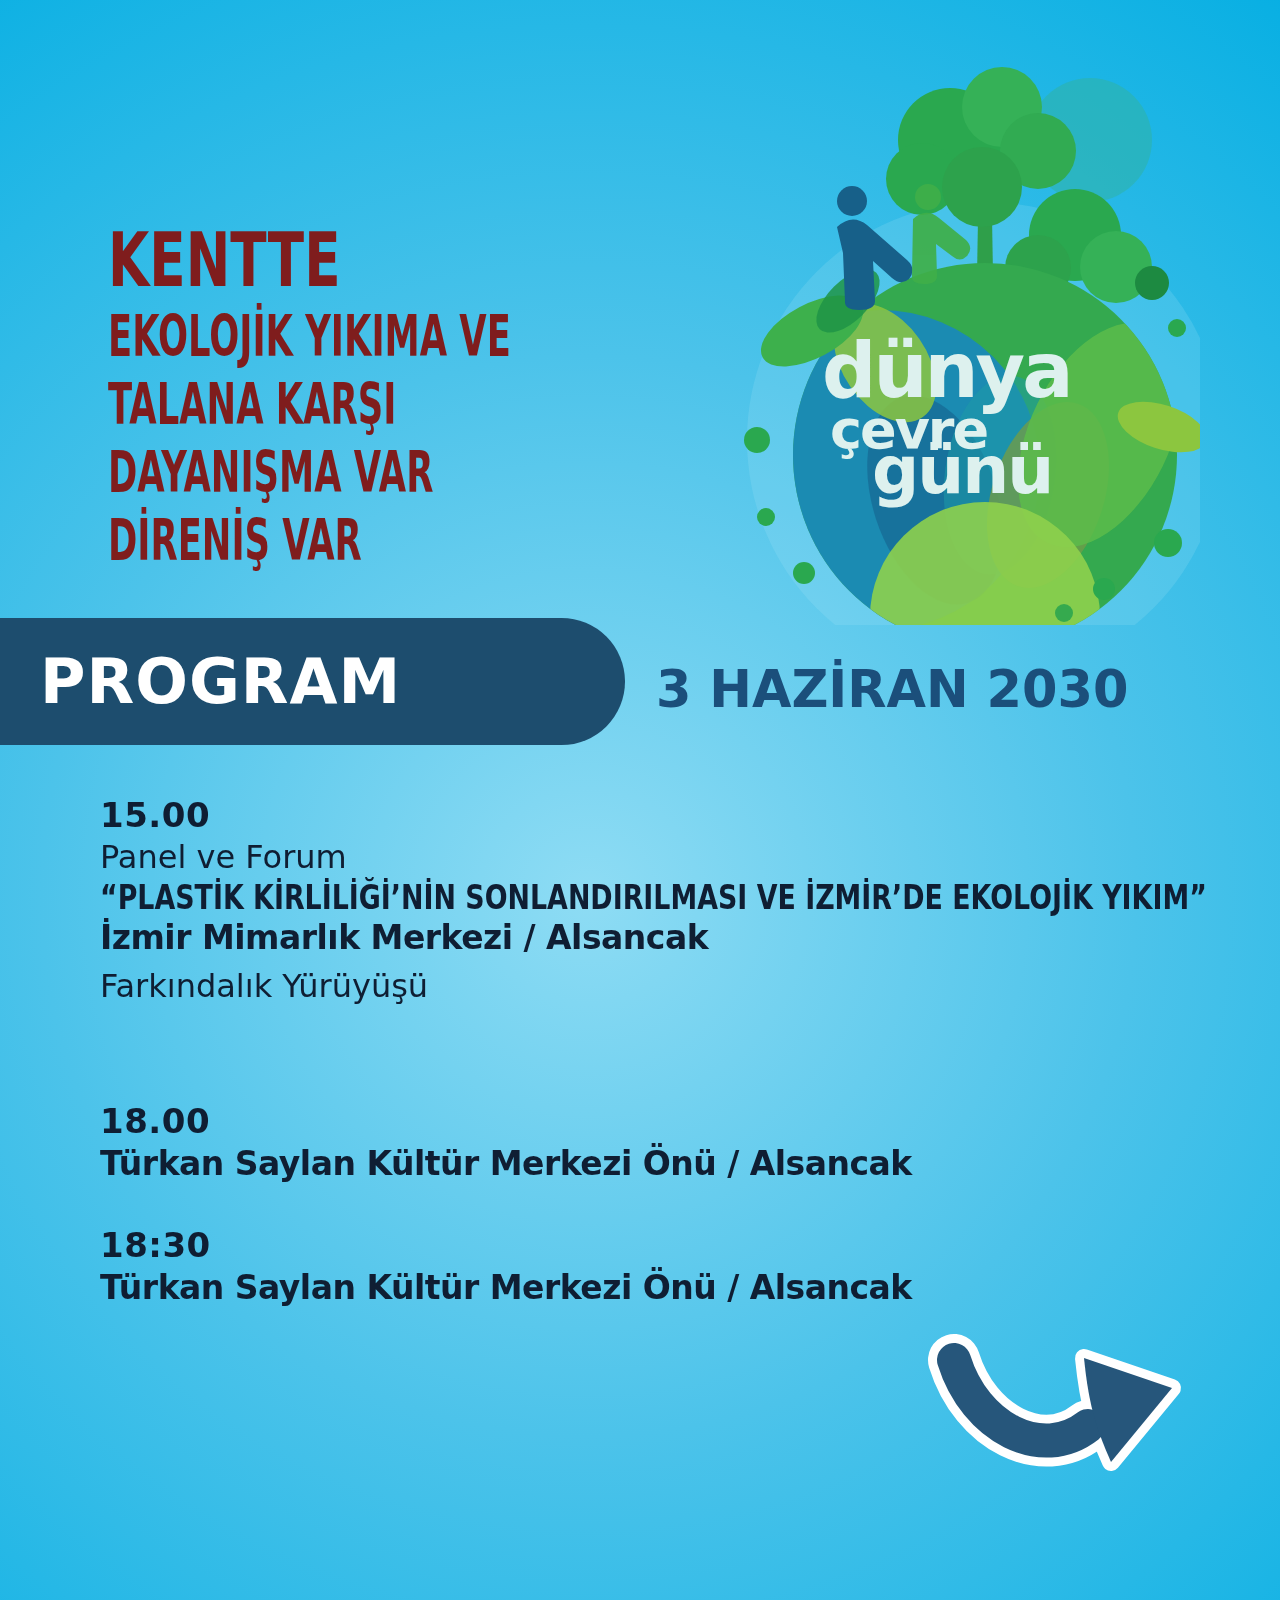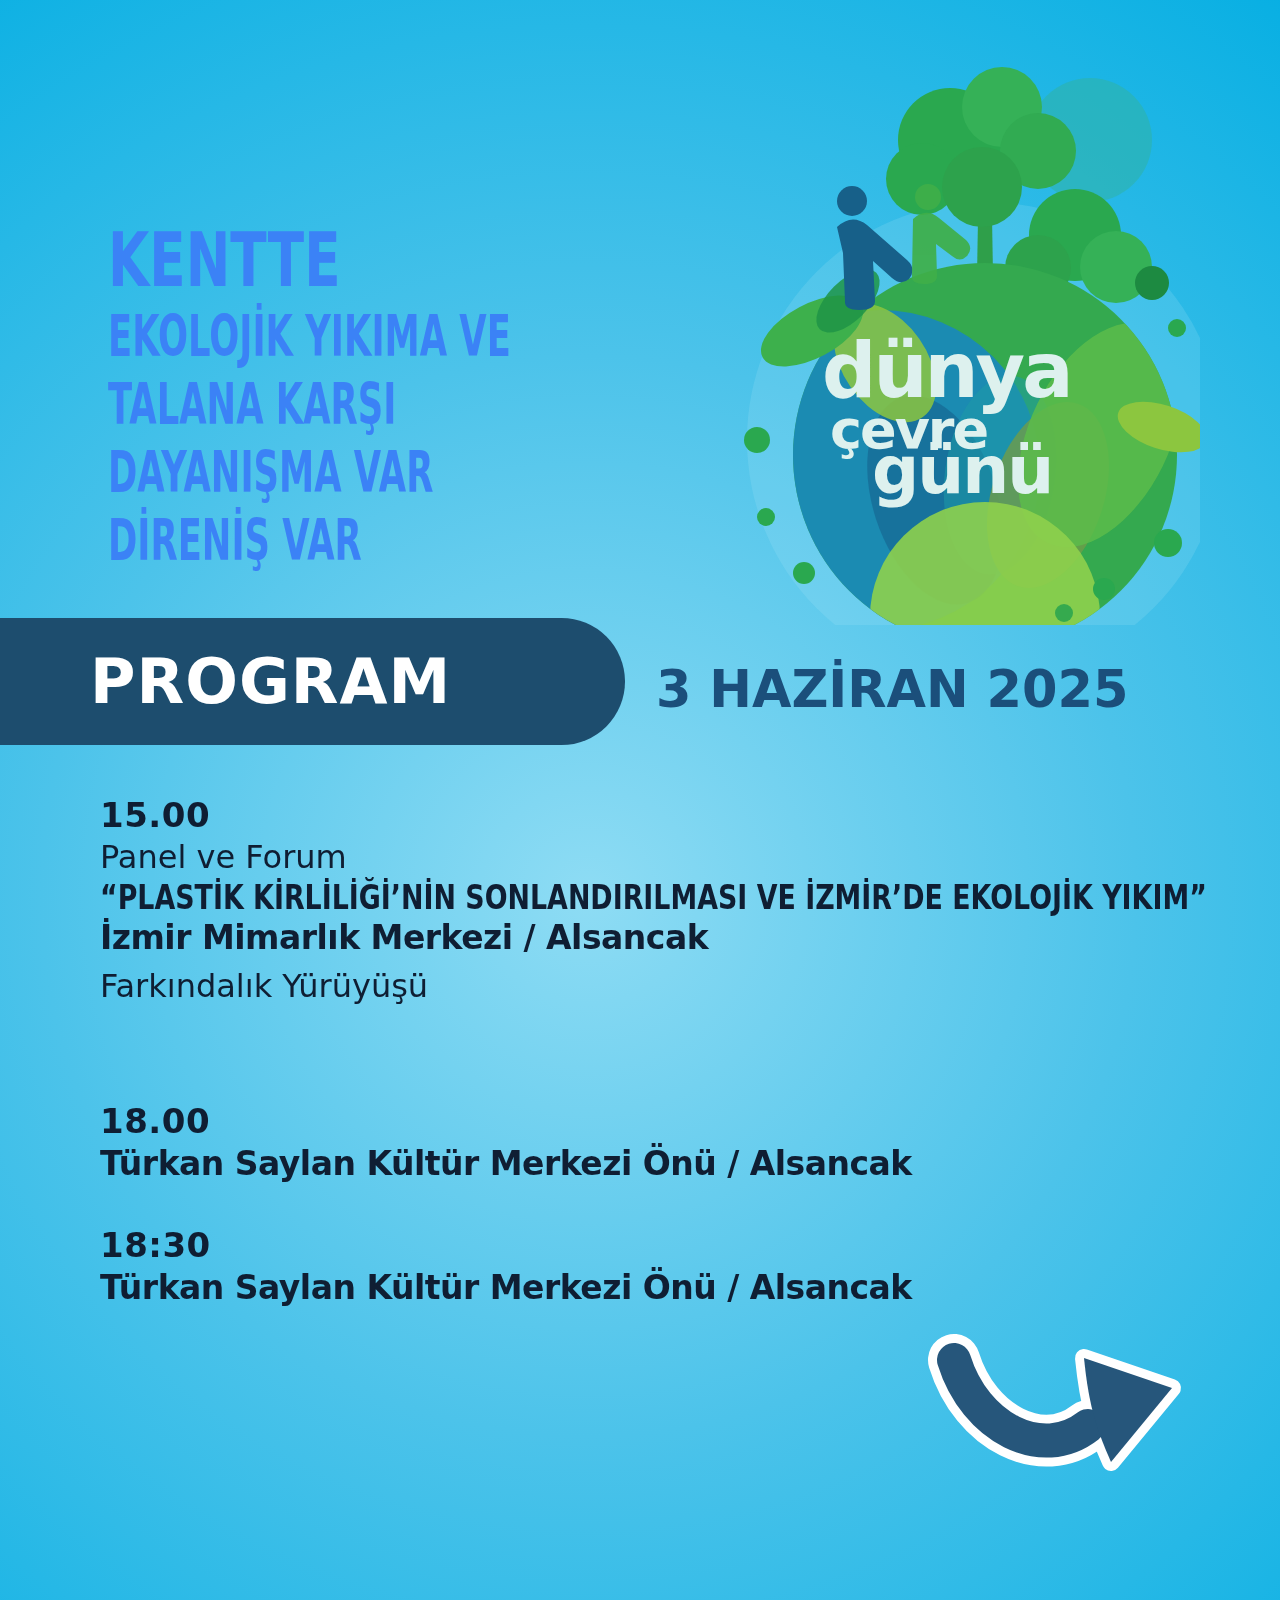--- a/index.html
+++ b/index.html
@@ -4,33 +4,33 @@
 <style>
   html,body{margin:0;padding:0;}
   body{
     width:1280px;height:1600px;overflow:hidden;position:relative;
     font-family:"DejaVu Sans","Liberation Sans",sans-serif;
     background:radial-gradient(ellipse 95% 75% at 46% 56%, #8edcf4 0%, #4cc3ea 45%, #00ade2 100%);
   }
   .abs{position:absolute;}
 
   
-  .header-block{left:108px;top:218px;color:#3b82f6;font-weight:bold;}
+  .header-block{left:108px;top:218px;color:#7f1d1d;font-weight:bold;}
   .hline{transform-origin:left center;white-space:nowrap;}
   .hline.big{font-size:74px;line-height:84px;transform:scaleX(0.72);}
   .hline.sub{font-size:57px;line-height:68px;transform:scaleX(0.62);}
 
   
   .program-pill{
     left:0;top:618px;width:625px;height:127px;background:#1d4d6e;
     border-radius:0 64px 64px 0;display:flex;align-items:center;
   }
   .program-pill span{
     color:#ffffff;font-size:62px;font-weight:800;letter-spacing:1px;
-    margin-left:90px;white-space:nowrap;
+    margin-left:40px;white-space:nowrap;
   }
 
   
   .date-label{
     left:656px;top:660px;color:#1b4f7b;font-size:51px;font-weight:800;
     white-space:nowrap;letter-spacing:0;
   }
 
   
   .events{left:100px;top:0;width:1346px;color:#0f1e33;}
@@ -121,21 +121,21 @@
   </g>
 
   <text x="122" y="342" font-size="76" font-weight="bold" fill="#ddf1ee" letter-spacing="-3">dünya</text>
   <text x="130" y="393" font-size="54" font-weight="bold" fill="#ddf1ee" letter-spacing="-2">çevre</text>
   <text x="172" y="438" font-size="66" font-weight="bold" fill="#ddf1ee" letter-spacing="-2">günü</text>
 </svg>
 
 <div class="abs program-pill">
   <span>PROGRAM</span>
 </div>
-<div class="abs date-label">3 HAZİRAN 2025</div>
+<div class="abs date-label">3 HAZİRAN 2030</div>
 
 <div class="abs events">
 
   <div class="event" style="top:798px">
     <div class="event-time">15.00</div>
     <div class="event-name">Panel ve Forum</div>
     <div class="event-detail">“PLASTİK KİRLİLİĞİ’NİN SONLANDIRILMASI VE İZMİR’DE EKOLOJİK YIKIM”</div>
     <div class="event-location">İzmir Mimarlık Merkezi / Alsancak</div>
   </div>
 

